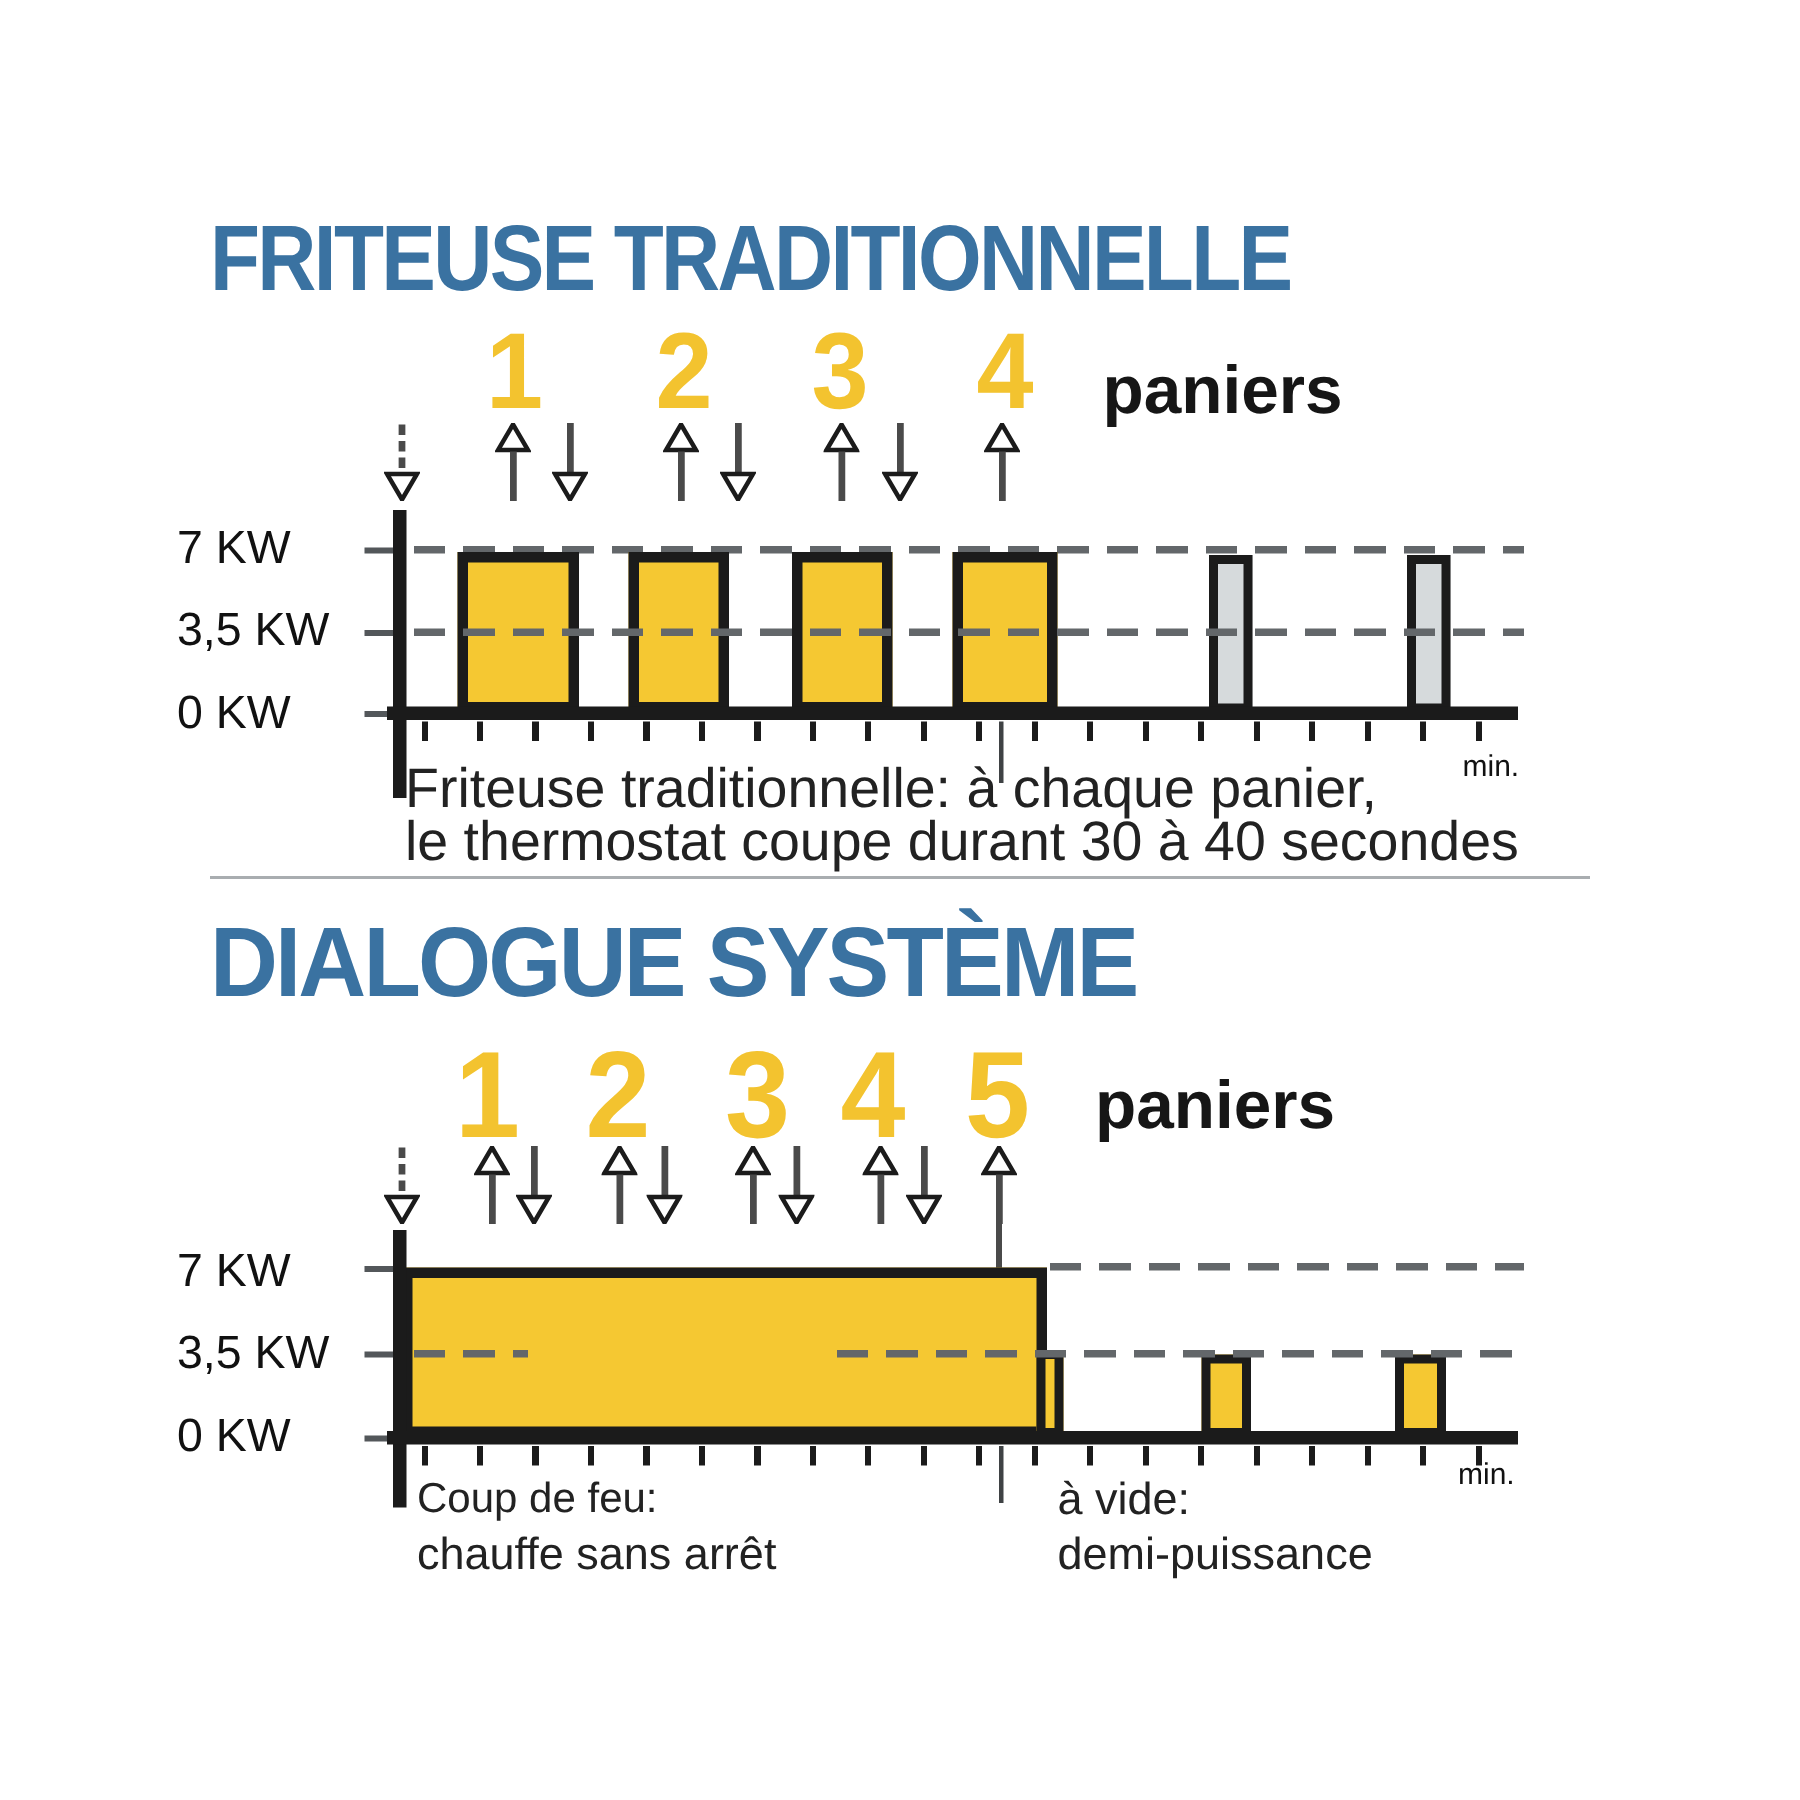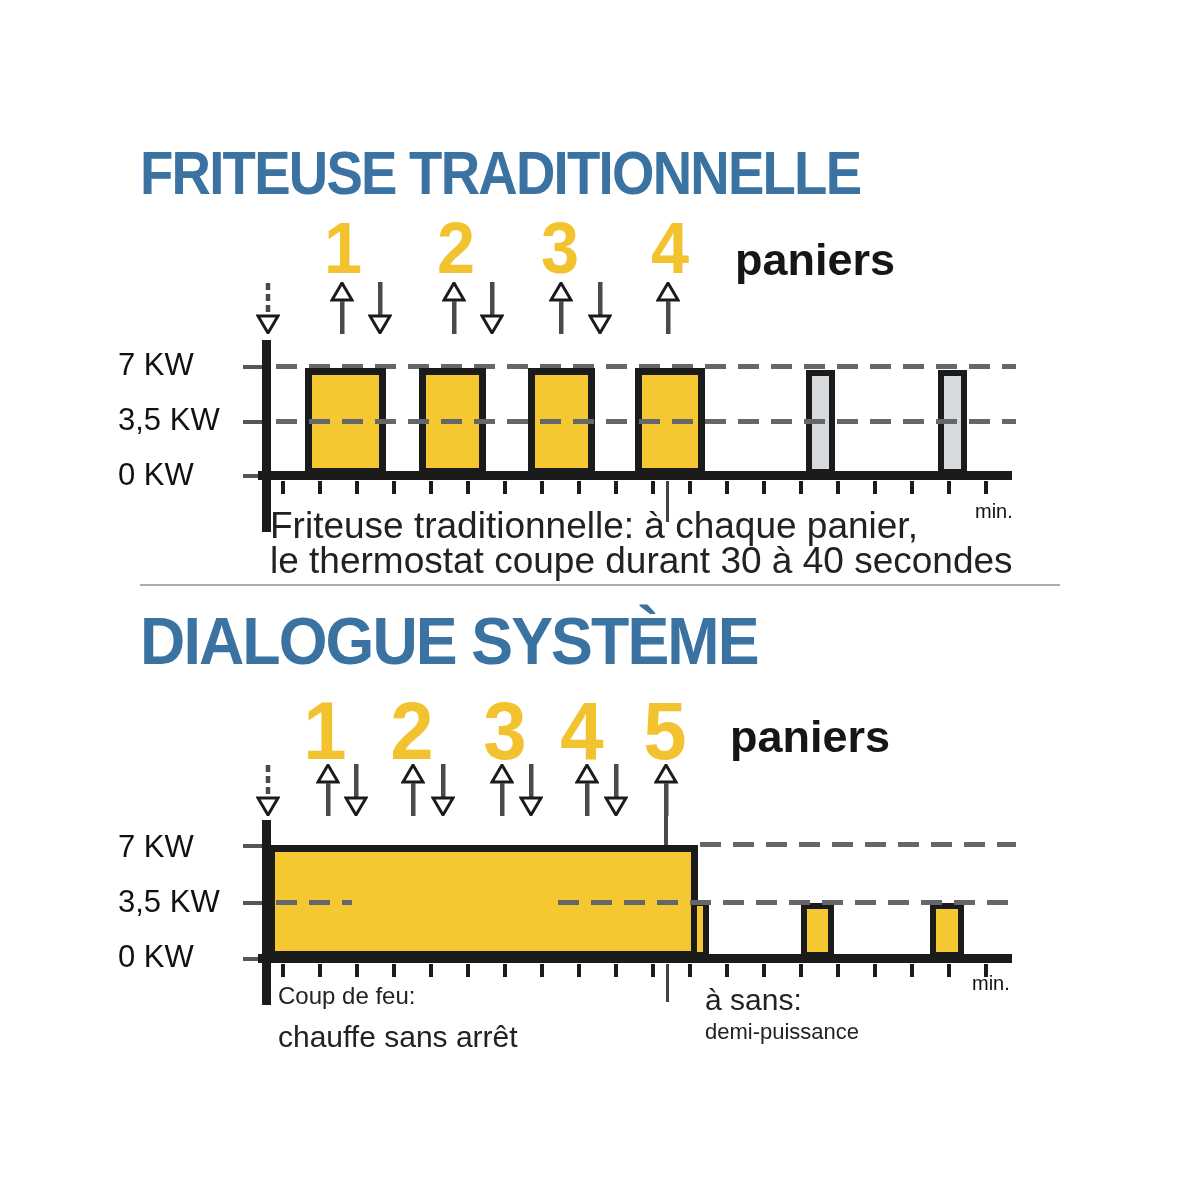--- a/index.html
+++ b/index.html
@@ -217,18 +217,18 @@
   <div class="abs vaxis" style="left:262px;top:820px;height:185px;z-index:4;"></div>
   <div class="abs haxis" style="left:258px;top:954px;width:754px;z-index:4;"></div>
   <div class="abs minor-ticks" style="left:281px;top:964px;width:735px;"></div>
   <div class="abs marker-line" style="left:666px;top:964px;height:38px;"></div>
 
   <div class="abs ylabel" style="left:118px;top:830px;">7 KW</div>
   <div class="abs ylabel" style="left:118px;top:885px;">3,5 KW</div>
   <div class="abs ylabel" style="left:118px;top:940px;">0 KW</div>
   <div class="abs minlabel" style="left:972px;top:972px;">min.</div>
 
-  <div class="abs caption" style="left:278px;top:982px;font-size:24px;">Coup de feu:</div>
+  <div class="abs caption" style="left:278px;top:982px;font-size:28px;">Coup de feu:</div>
   <div class="abs caption" style="left:278px;top:1019px;font-size:30px;">chauffe sans arrêt</div>
-  <div class="abs caption" style="left:705px;top:982px;font-size:30px;">à sans:</div>
-  <div class="abs caption" style="left:705px;top:1019px;font-size:22px;">demi-puissance</div>
+  <div class="abs caption" style="left:705px;top:982px;font-size:30px;">à vide:</div>
+  <div class="abs caption" style="left:705px;top:1019px;font-size:30px;">demi-puissance</div>
 
 </div>
 
 </body></html>

